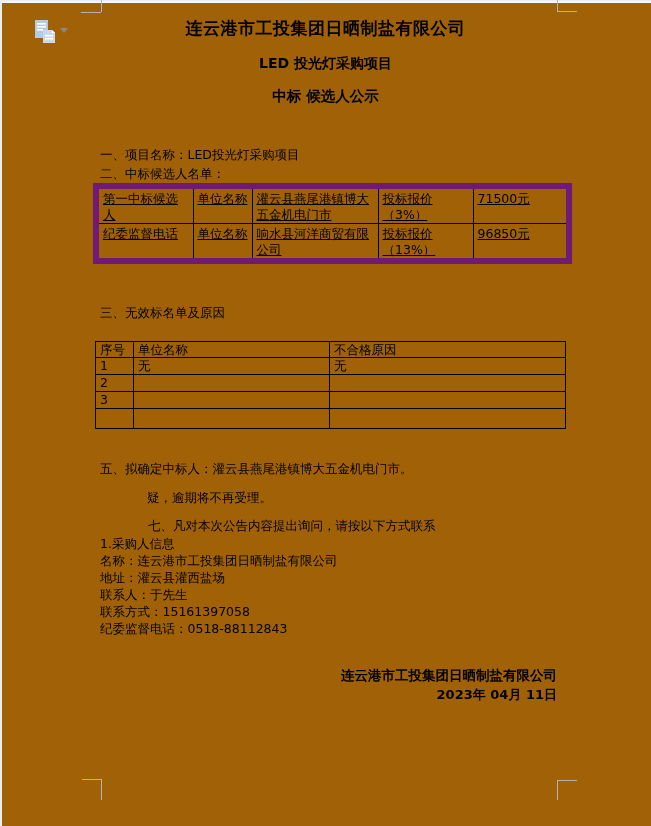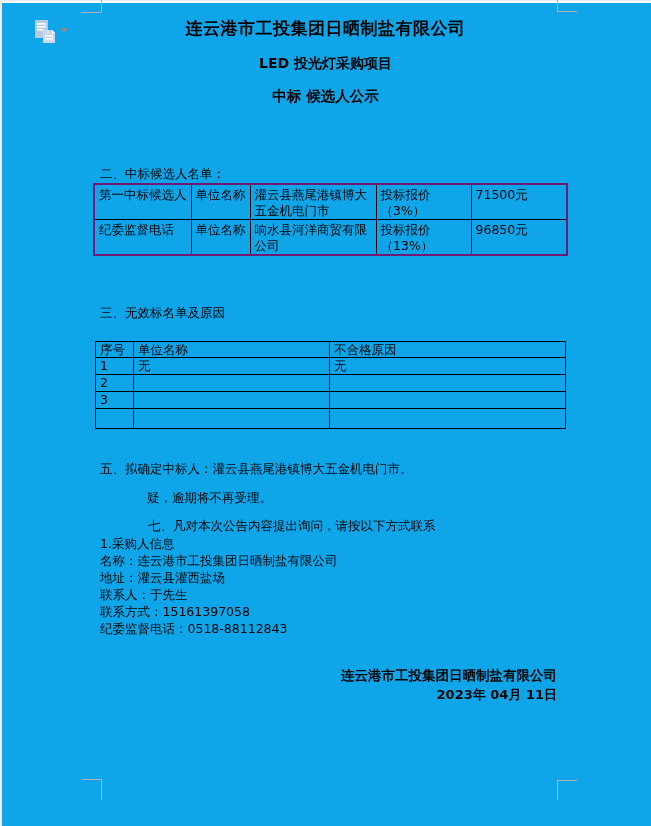--- a/index.html
+++ b/index.html
@@ -1,18 +1,18 @@
 <!DOCTYPE html>
 <html><head>
 <meta charset="utf-8">
 <style>
   * { margin:0; padding:0; box-sizing:border-box; }
   html,body { background:#fff; }
   .page {
-    position:relative; width:651px; height:826px; background:#0ea5e9;
+    position:relative; width:651px; height:826px; background:#a16207;
     font-family:"DejaVu Sans","Liberation Sans",sans-serif; color:#000;
     overflow:hidden;
   }
   .top-strip { position:absolute; left:0; top:0; width:651px; height:3px;
     background:linear-gradient(180deg,#e9e9e9,#ffffff); }
   .left-strip { position:absolute; left:0; top:0; width:2px; height:826px; background:#ededed; }
   .crop { position:absolute; background:#b2b2b2; }
 
   
   .paste-btn { position:absolute; left:32px; top:17px; width:44px; height:30px; cursor:pointer; }
@@ -25,21 +25,21 @@
   .t1 { top:17px; font-size:17px; letter-spacing:0.5px; }
   .t2 { top:55px; font-size:14px; }
   .t3 { top:87px; font-size:14.5px; }
 
   .line { position:absolute; left:100px; font-size:12.5px; line-height:15px; white-space:nowrap; }
 
   table { position:absolute; border-collapse:collapse; table-layout:fixed; }
   td, th { border:1px solid #000; font-size:12.5px; font-weight:normal;
     text-align:left; vertical-align:top; padding:2px 4px 0 4px; line-height:16px;
     overflow:hidden; }
-  .tbl-candidates { left:93px; top:183px; width:473px; border:2px solid #701a75; }
+  .tbl-candidates { left:93px; top:183px; width:473px; border:6px solid #701a75;text-decoration:underline; }
   .tbl-candidates tr { height:35px; }
   .tbl-invalid { left:95px; top:341px; width:470px;border-radius:28px; }
   .tbl-invalid td, .tbl-invalid th { padding:0 4px; line-height:15px; }
   .rh16 { height:16px; } .rh17 { height:17px; } .rh20 { height:20px; }
 
   .signature { position:absolute; right:94px; top:665px; text-align:right; font-weight:bold; }
   .sig-company { font-size:13.5px; line-height:20px; }
   .sig-date { font-size:13px; line-height:20px; }
 </style>
 </head>
@@ -69,20 +69,21 @@
       <rect x="11" y="17" width="8" height="1.5" fill="#ffffff"></rect>
       <rect x="11" y="20" width="8" height="1.5" fill="#ffffff"></rect>
     </svg>
     <span class="caret"></span>
   </div>
 
   <div class="title t1">连云港市工投集团日晒制盐有限公司</div>
   <div class="title t3">中标 候选人公示</div>
   <div class="title t2">LED 投光灯采购项目</div>
 
+  <div class="line" style="top:147px;">一、项目名称：LED投光灯采购项目</div>
   <div class="line" style="top:166px;">二、中标候选人名单：</div>
 
   <table class="tbl-candidates">
     <colgroup>
         <col style="width:97px">
         <col style="width:59px">
         <col style="width:126px">
         <col style="width:95px">
         <col style="width:96px">
       </colgroup>

